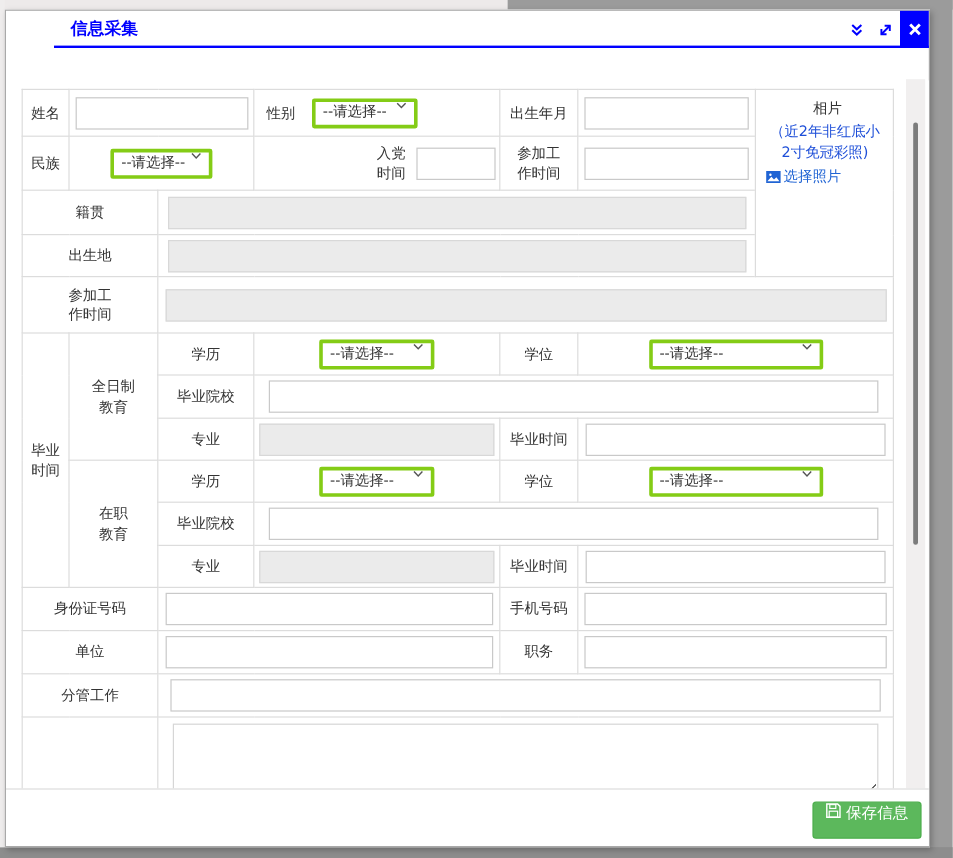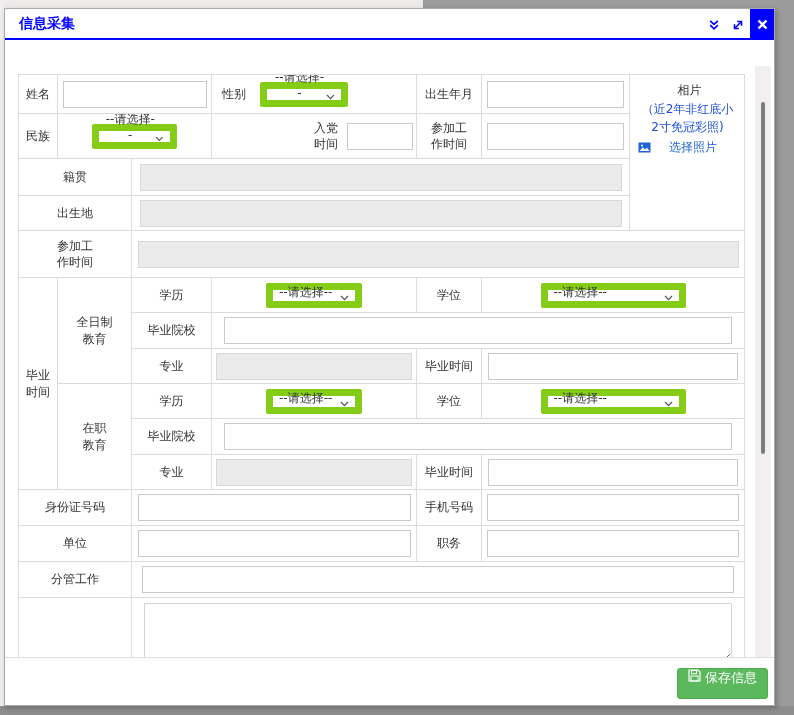--- a/index.html
+++ b/index.html
@@ -9,21 +9,21 @@
   .bg-top-left{position:absolute;left:0;top:0;width:423px;height:8px;background:#edeaea;}
   .bg-top-right{position:absolute;left:423px;top:0;width:371px;height:8px;background:#9b9b9b;}
   .bg-right{position:absolute;right:0;top:0;width:19px;height:715px;background:#9b9b9b;}
   .bg-bottom{position:absolute;left:0;top:706px;width:794px;height:9px;background:#8d8d8d;}
   .bg-left{position:absolute;left:0;top:0;width:4px;height:706px;background:#efeded;}
 
   .dialog{position:absolute;left:4px;top:8px;width:771px;height:698px;background:#fff;
           border:1px solid #a9a9a9;box-sizing:border-box;box-shadow:2px 2px 5px rgba(0,0,0,.25);}
 
   
-  .hdr{position:relative;height:29px;border-bottom:2px solid #0000ff;display:flex;align-items:center;padding-left:14px;box-sizing:content-box;}
+  .hdr{position:relative;height:29px;border-bottom:2px solid #0000ff;display:flex;align-items:center;padding-left:14px;box-sizing:content-box;margin-left:40px;}
   .hdr-title{color:#0000ff;font-weight:bold;font-size:14px;}
   .hdr-icons{position:absolute;right:0;top:0;height:31px;display:flex;align-items:center;}
   .hdr-ico{width:24px;height:100%;display:flex;align-items:center;justify-content:center;cursor:pointer;}
   .hdr-close{width:24px;height:31px;background:#0000ff;display:flex;align-items:center;justify-content:center;cursor:pointer;}
 
   
   .tabbar{margin-top:7px;padding-left:13px;border-bottom:2px solid #4cae4c;display:flex;align-items:flex-end;height:20px;}
   .tab{font-size:12px;display:flex;align-items:center;gap:4px;padding:0 10px;height:20px;cursor:pointer;}
   .tab-roster{background:#4cae4c;color:#fff;}
   .tab-add{background:#fff;color:#3d8b3d;border:1px solid #4cae4c;border-bottom:2px solid #fff;margin-bottom:-2px;height:21px;font-weight:bold;}
@@ -37,28 +37,28 @@
   td.cl{text-align:left;padding-left:4px;}
   .r1 td{height:34px;} .r2 td{height:40px;} .r3 td{height:32px;} .r4 td{height:30px;}
   .r5 td{height:42px;} .re1 td{height:30px;} .re2 td{height:31px;} .re3 td{height:30px;}
   .rb td{height:31px;} .rlast td{height:54px;}
 
   .wrap{display:inline-block;line-height:1.35;}
   .w26{width:28px;} .w30{width:30px;} .w40{width:41px;} .w42{width:44px;}
 
   input.inp{height:27px;border:1px solid #c9c9c9;background:#fff;box-sizing:border-box;font-size:12px;padding:0 4px;vertical-align:middle;}
   input.dis{background:#ebebeb;border-color:#d8d8d8;}
-  .sel{height:25px;border:7px solid #84cc16;border-radius:2px;background:#fff;display:inline-flex;
-       align-items:flex-end;justify-content:space-between;padding:0 6px;font-size:12px;color:#333;
+  .sel{height:25px;border:3px solid #84cc16;border-radius:2px;background:#fff;display:inline-flex;
+       align-items:flex-start;justify-content:space-between;padding:0 6px;font-size:12px;color:#333;
        box-sizing:border-box;vertical-align:middle;cursor:pointer;}
   .ta{border:1px solid #d6d6d6;background:#fff;width:588px;height:60px;box-sizing:border-box;}
 
   .photo-cell{vertical-align:top !important;text-align:center;padding:6px 3px 0 8px !important;color:#444;line-height:1.55;margin-top:37px;}
   .photo-note{color:#1d4ed8;}
-  .photo-link{color:#2064d4;display:flex;align-items:center;gap:18px;cursor:pointer;margin-top:1px;}
+  .photo-link{color:#2064d4;display:flex;align-items:center;gap:2px;cursor:pointer;margin-top:1px;}
   .flexc{display:flex;align-items:center;}
 
   
   .sb-track{position:absolute;right:3px;top:57px;bottom:48px;width:16px;background:#f1efef;}
   .sb-thumb{position:absolute;left:6px;top:36px;width:4px;height:352px;background:#7c7c7c;border-radius:2px;}
 
   
   .ftr{position:absolute;left:0;right:0;bottom:0;height:47px;background:#fff;border-top:1px solid #ddd;z-index:5;}
   .save-btn{position:absolute;right:6px;top:10px;height:29px;padding:0 10px;background:#5cb85c;border:1px solid #4cae4c;
             border-radius:3px;color:#fff;font-size:13px;display:flex;align-items:flex-start;gap:4px;cursor:pointer;}

